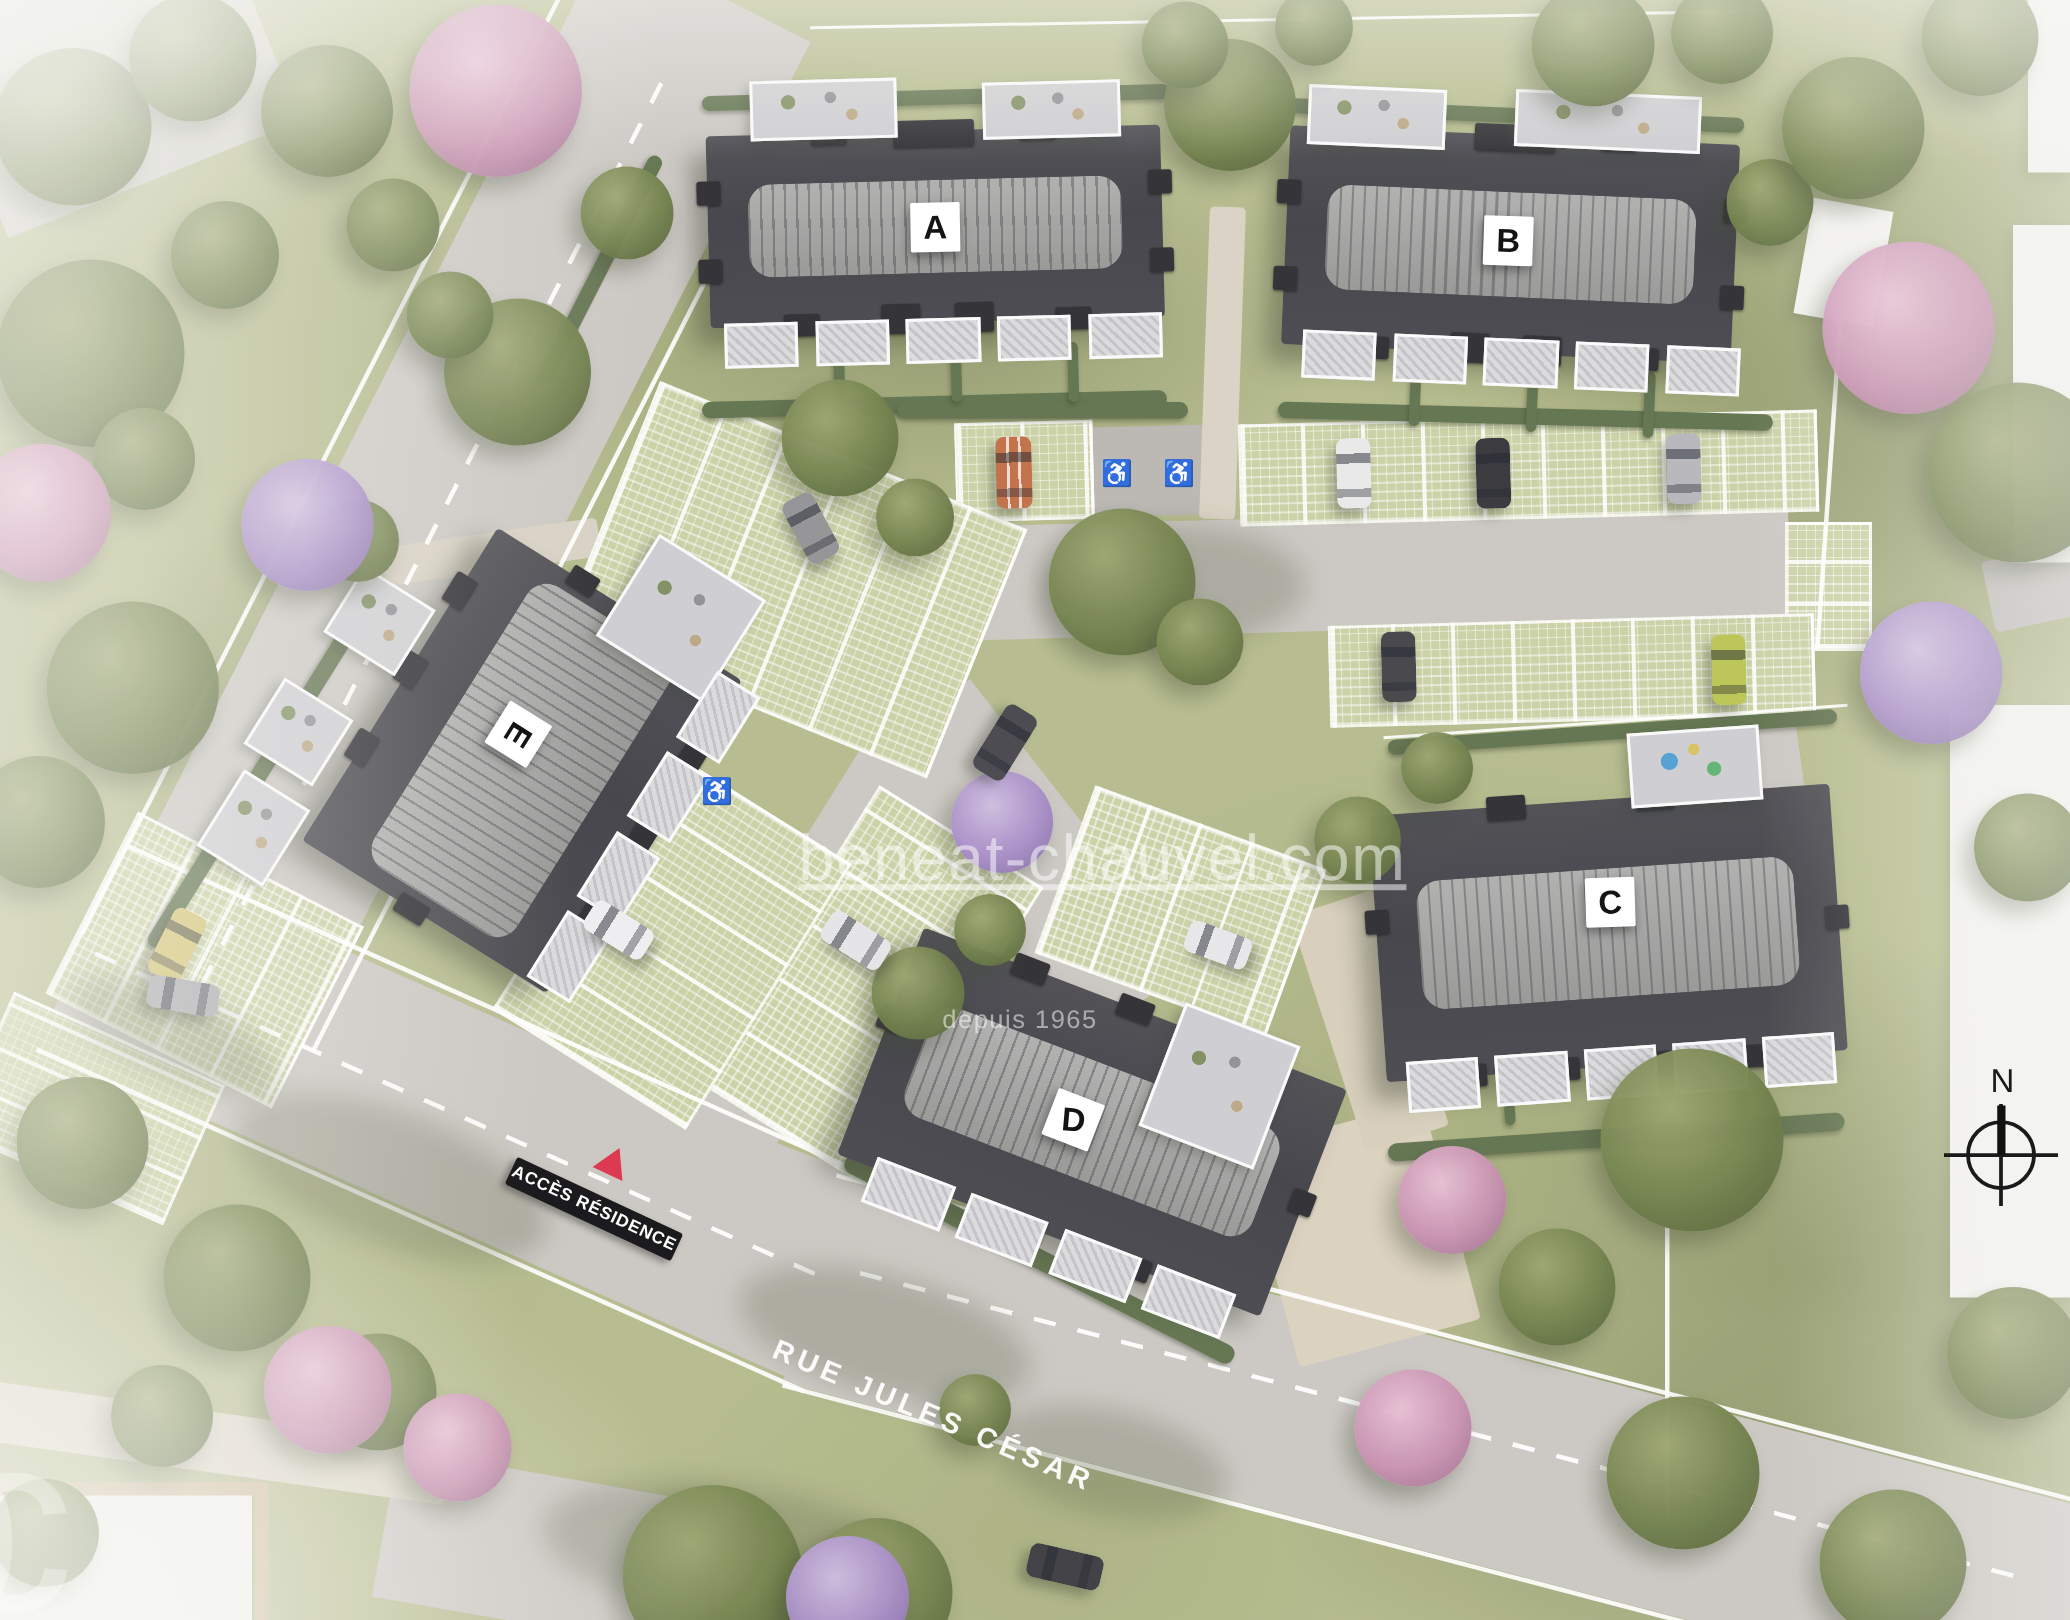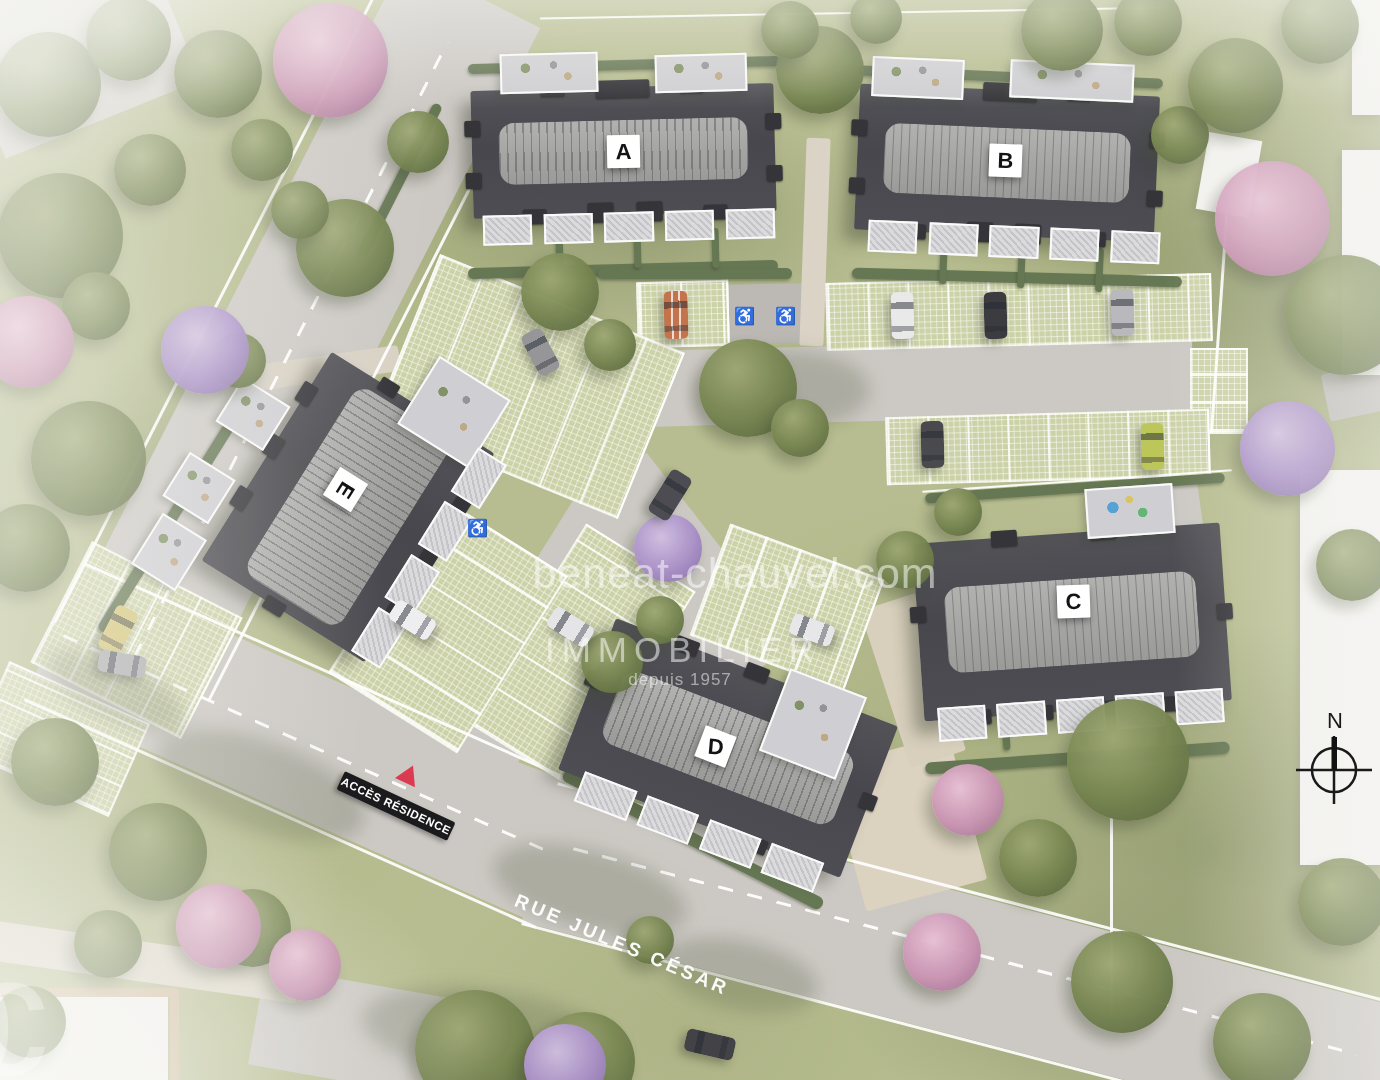--- a/index.html
+++ b/index.html
@@ -35,21 +35,21 @@
   .wash{position:absolute;inset:0;pointer-events:none;}
   .w-left{background:linear-gradient(97deg,rgba(248,248,244,.60) 0%,rgba(248,248,244,.32) 14%,rgba(248,248,244,0) 30%);}
   .w-top{background:linear-gradient(180deg,rgba(248,248,244,.45),rgba(248,248,244,0) 10%);}
   .w-bl{background:radial-gradient(640px 430px at 2% 100%,rgba(248,248,244,.68),transparent 70%);}
   .w-tl{background:radial-gradient(420px 300px at 0% 0%,rgba(248,248,244,.55),transparent 70%);}
   .w-right{background:linear-gradient(268deg,rgba(248,248,244,.45),transparent 16%);}
   .w-all{background:rgba(252,252,250,.07);}
   .wm{position:absolute;color:rgba(255,255,255,.52);transform:translate(-50%,-50%);white-space:nowrap;}
   .wm-logo{font-size:215px;font-weight:200;letter-spacing:-.30em;padding-right:.30em;line-height:1;}
   .wm-logo2{font-size:170px;font-weight:200;letter-spacing:-.30em;padding-right:.30em;opacity:.62;line-height:1;}
-  .wm-domain{font-size:43px;font-weight:300;letter-spacing:1px;}
+  .wm-domain{font-size:43px;font-weight:300;letter-spacing:1px;text-decoration:underline;}
   .wm-brand{font-size:35px;font-weight:400;letter-spacing:7px;}
   .wm-tagline{font-size:17px;font-weight:300;letter-spacing:1px;}
   .access-sign{position:absolute;left:396px;top:806px;width:122px;height:20px;
     transform:translate(-50%,-50%) rotate(25deg);background:#1b1b1d;border-radius:2px;
     display:flex;align-items:center;justify-content:center;color:#fff;font-size:11.5px;
     font-weight:bold;letter-spacing:.6px;box-shadow:-2px 3px 5px rgba(0,0,0,.35);}
   .access-marker{position:absolute;left:409px;top:774px;width:0;height:0;
     border-left:11px solid transparent;border-right:11px solid transparent;
     border-bottom:19px solid #dc3a50;transform:translate(-50%,-50%) rotate(25deg);}
   .street-label{position:absolute;left:622px;top:945px;transform:translate(-50%,-50%) rotate(23deg);
@@ -329,22 +329,21 @@
       <div class="wash w-left"></div>
       <div class="wash w-top"></div>
       <div class="wash w-bl"></div>
       <div class="wash w-tl"></div>
       <div class="wash w-right"></div>
       <div class="wash w-all"></div>
     </div>
 
   <div class="wm wm-logo2" style="left:-15px;top:1015px;">bc</div>
   <div class="wm wm-domain" style="left:735px;top:573px;">beneat-chauvel.com</div>
-  <div class="wm wm-brand" style="left:683px;top:650px;">IMMOBILIER</div>
-  <div class="wm wm-tagline" style="left:680px;top:680px;">depuis 1957</div>
+  <div class="wm wm-tagline" style="left:680px;top:680px;">depuis 1965</div>
 
   <div class="access-marker"></div>
   <div class="access-sign">ACCÈS RÉSIDENCE</div>
   <div class="street-label">RUE JULES CÉSAR</div>
 
   <div class="bldg-label label-a">
     <span>A</span>
     </div>
   <div class="bldg-label label-b">
     <span>B</span>

